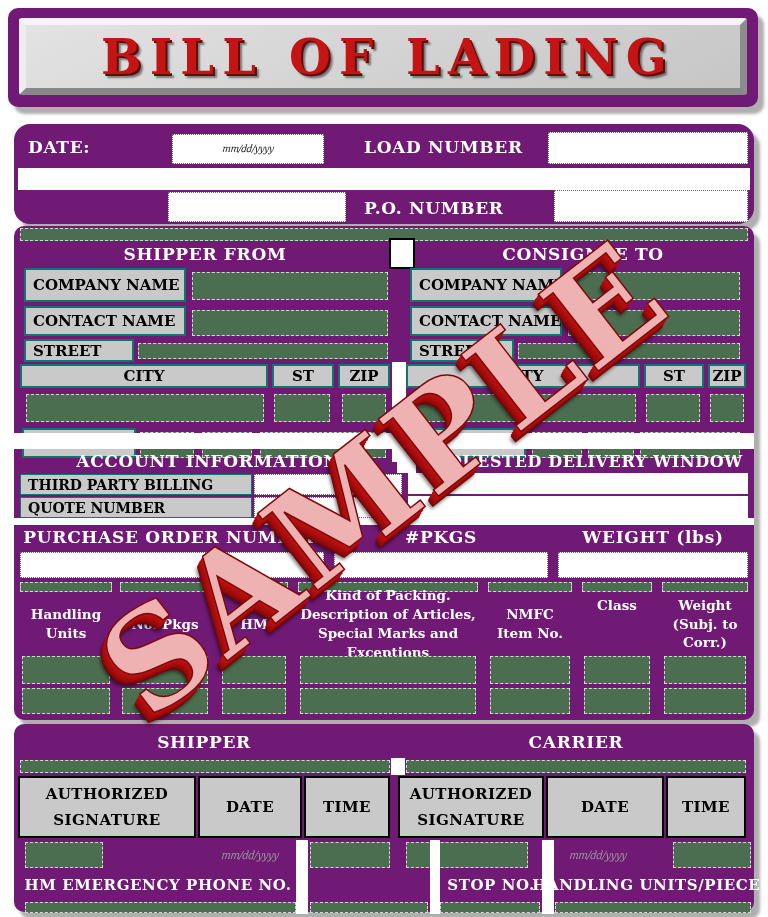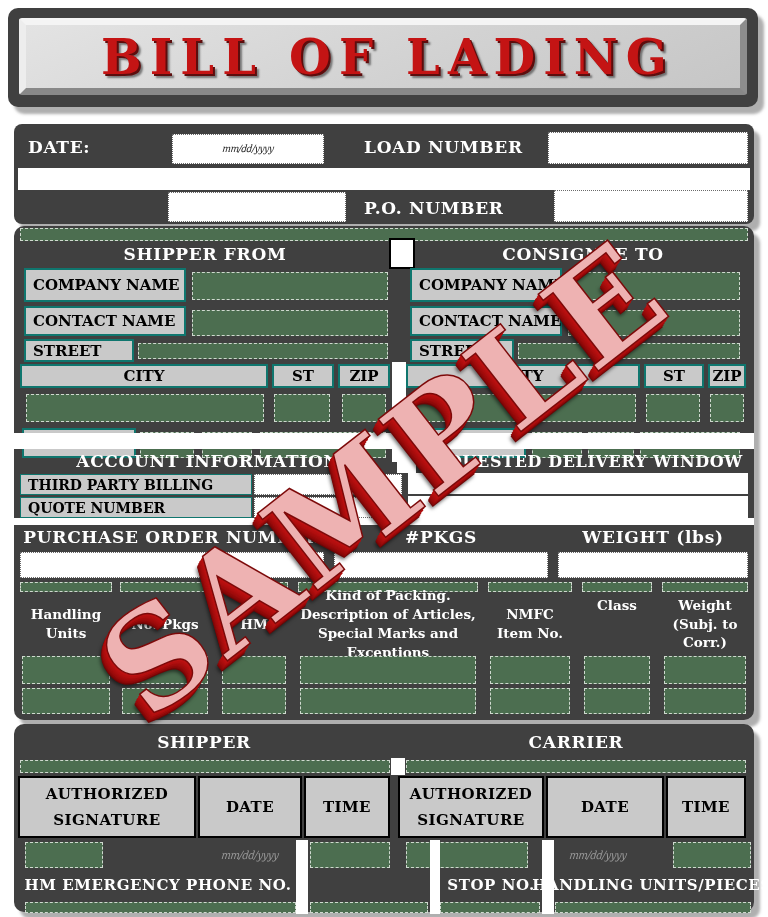--- a/index.html
+++ b/index.html
@@ -1,19 +1,19 @@
 <!DOCTYPE html>
 <html><head>
 <meta charset="utf-8">
 <style>
   html,body{margin:0;padding:0;background:#fff;}
   #page{position:relative;width:768px;height:917px;background:#fff;overflow:hidden;
         font-family:"DejaVu Serif",serif;}
   
-  .blk{position:absolute;background:#404040;border-radius:10px;
+  .blk{position:absolute;background:#701a75;border-radius:10px;
        box-shadow:6px 7px 3px rgba(110,110,110,.55);}
   
   .gl{position:absolute;background:#c9c9c9;border:2px solid #0f766e;color:#000;
       font-weight:bold;font-size:15px;display:flex;align-items:center;
       padding:0 7px;box-sizing:border-box;white-space:nowrap;}
   .gl.ctr{justify-content:center;padding:0;}
   
   .gf{position:absolute;background:#4c6e50;border:1px dashed #cfd9cf;box-sizing:border-box;}
   
   .wf{position:absolute;background:#fff;border:1px dotted #6a6a6a;box-sizing:border-box;}
@@ -63,21 +63,21 @@
 <body>
 
 <div id="page">
 
   <div class="blk" id="title-box">
     <div id="title-panel">
       <div id="title-text">BILL OF LADING</div>
     </div>
   </div>
 
-  <div class="blk" style="left:14px;top:124px;width:740px;height:100px;border-radius:8px;">
+  <div class="blk" style="left:14px;top:124px;width:740px;height:100px;border-radius:16px;">
     <div class="wt left" style="left:14px;top:6px;width:150px;height:34px;">DATE:</div>
     <div class="wf" style="left:158px;top:10px;width:152px;height:30px;">
       <div class="hint" style="left:0;top:0;width:100%;height:100%;">mm/dd/yyyy</div>
     </div>
     <div class="wt left" style="left:350px;top:6px;width:190px;height:34px;">LOAD NUMBER</div>
     <div class="wf" style="left:534px;top:8px;width:200px;height:32px;"></div>
     <div class="wb" style="left:4px;top:44px;width:732px;height:22px;"></div>
     <div class="wf" style="left:154px;top:68px;width:178px;height:30px;"></div>
     <div class="wt left" style="left:350px;top:68px;width:190px;height:32px;">P.O. NUMBER</div>
     <div class="wf" style="left:540px;top:66px;width:194px;height:32px;"></div>

